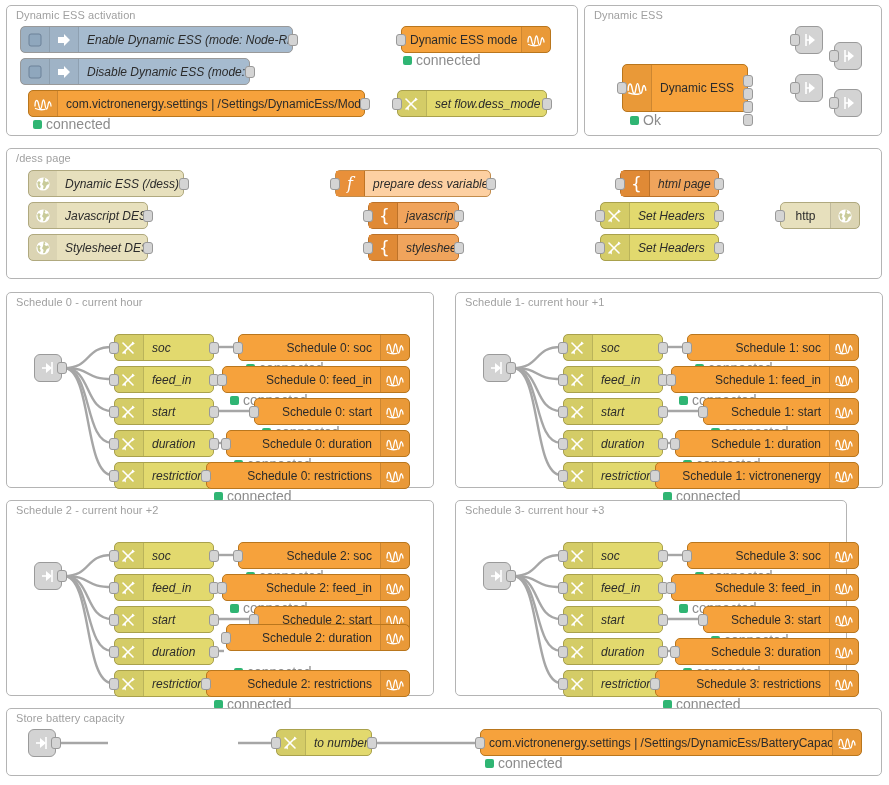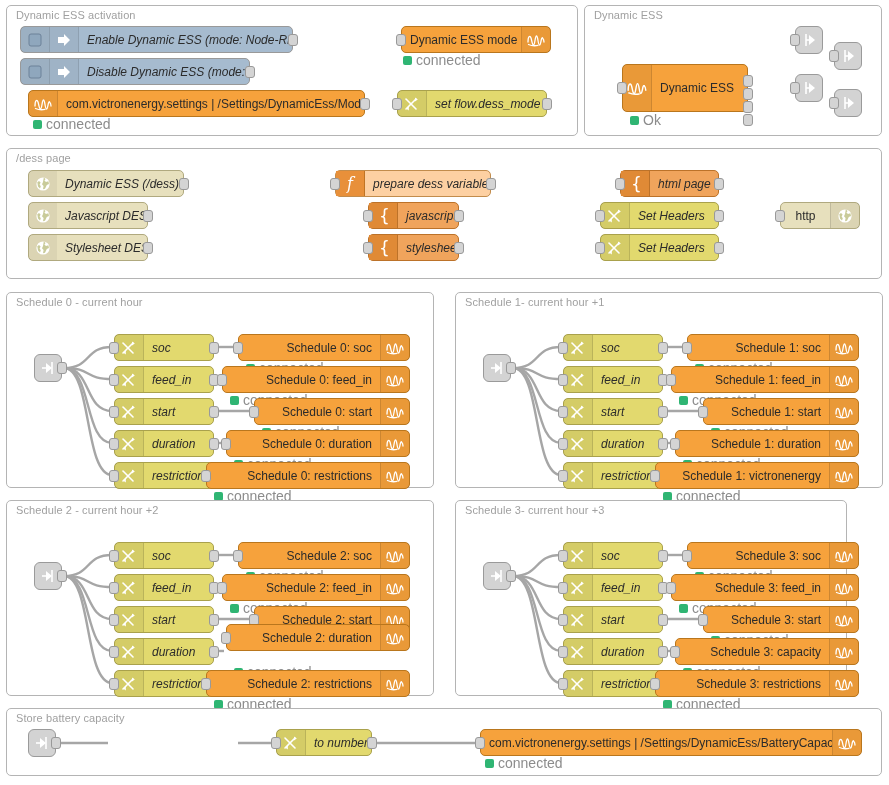--- a/index.html
+++ b/index.html
@@ -1054,21 +1054,21 @@
             </g>
             <path d="M12 2.5 l2.8 2 -2.8 2z" fill="#fff"></path>
             <path d="M5.8 15.6 l-2.8 -2 2.8 -2z" fill="#fff"></path>
           </svg>
         </span>
         <span class="lbl">duration</span>
         <span class="port out"></span>
       </div>
       <div class="node n-victron" style="left: 675px; top: 638px; width: 184px;">
         <span class="port in"></span>
-        <span class="lbl plain right">Schedule 3: capacity</span>
+        <span class="lbl plain right">Schedule 3: duration</span>
         <span class="ico">
           <svg width="20" height="16" viewBox="0 0 20 16">
             <g fill="none" stroke="#fff" stroke-width="1.3" stroke-linecap="round">
               <path d="M2 10 C2 4 4 3 5 6 C6 9 6 13 7.5 13 C9 13 9 4 10.5 4 C12 4 12 13 13.5 13 C15 13 15 5 16.5 6"></path>
               <path d="M16.5 6 C17.6 7 18 9 18 10"></path>
               <path d="M2.5 12.5 C5 13.6 9 14 12 13.4"></path>
             </g>
           </svg>
         </span>
       </div>

